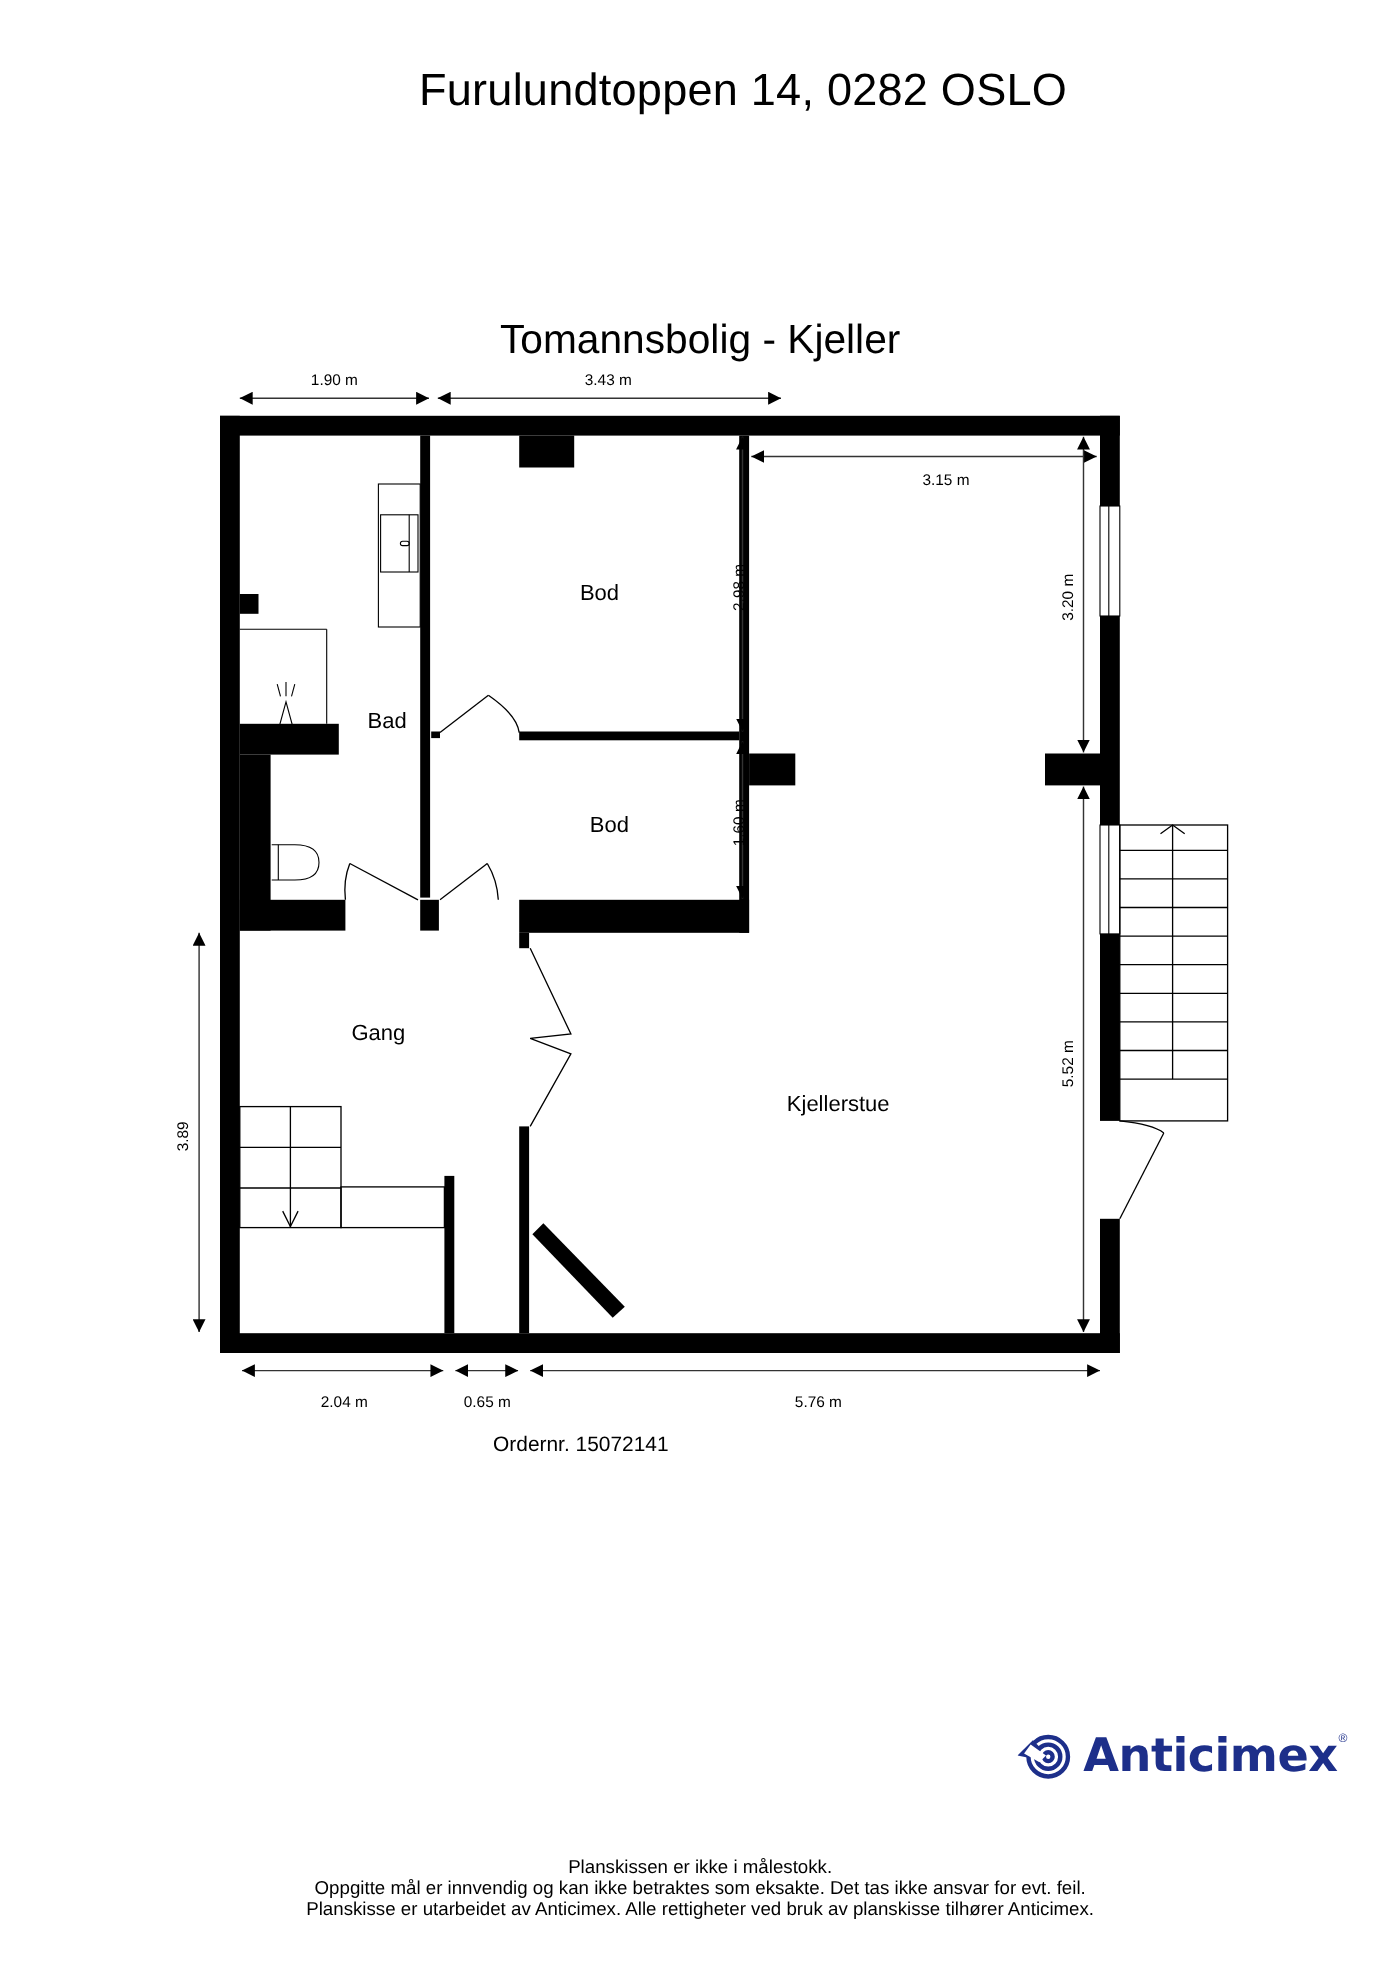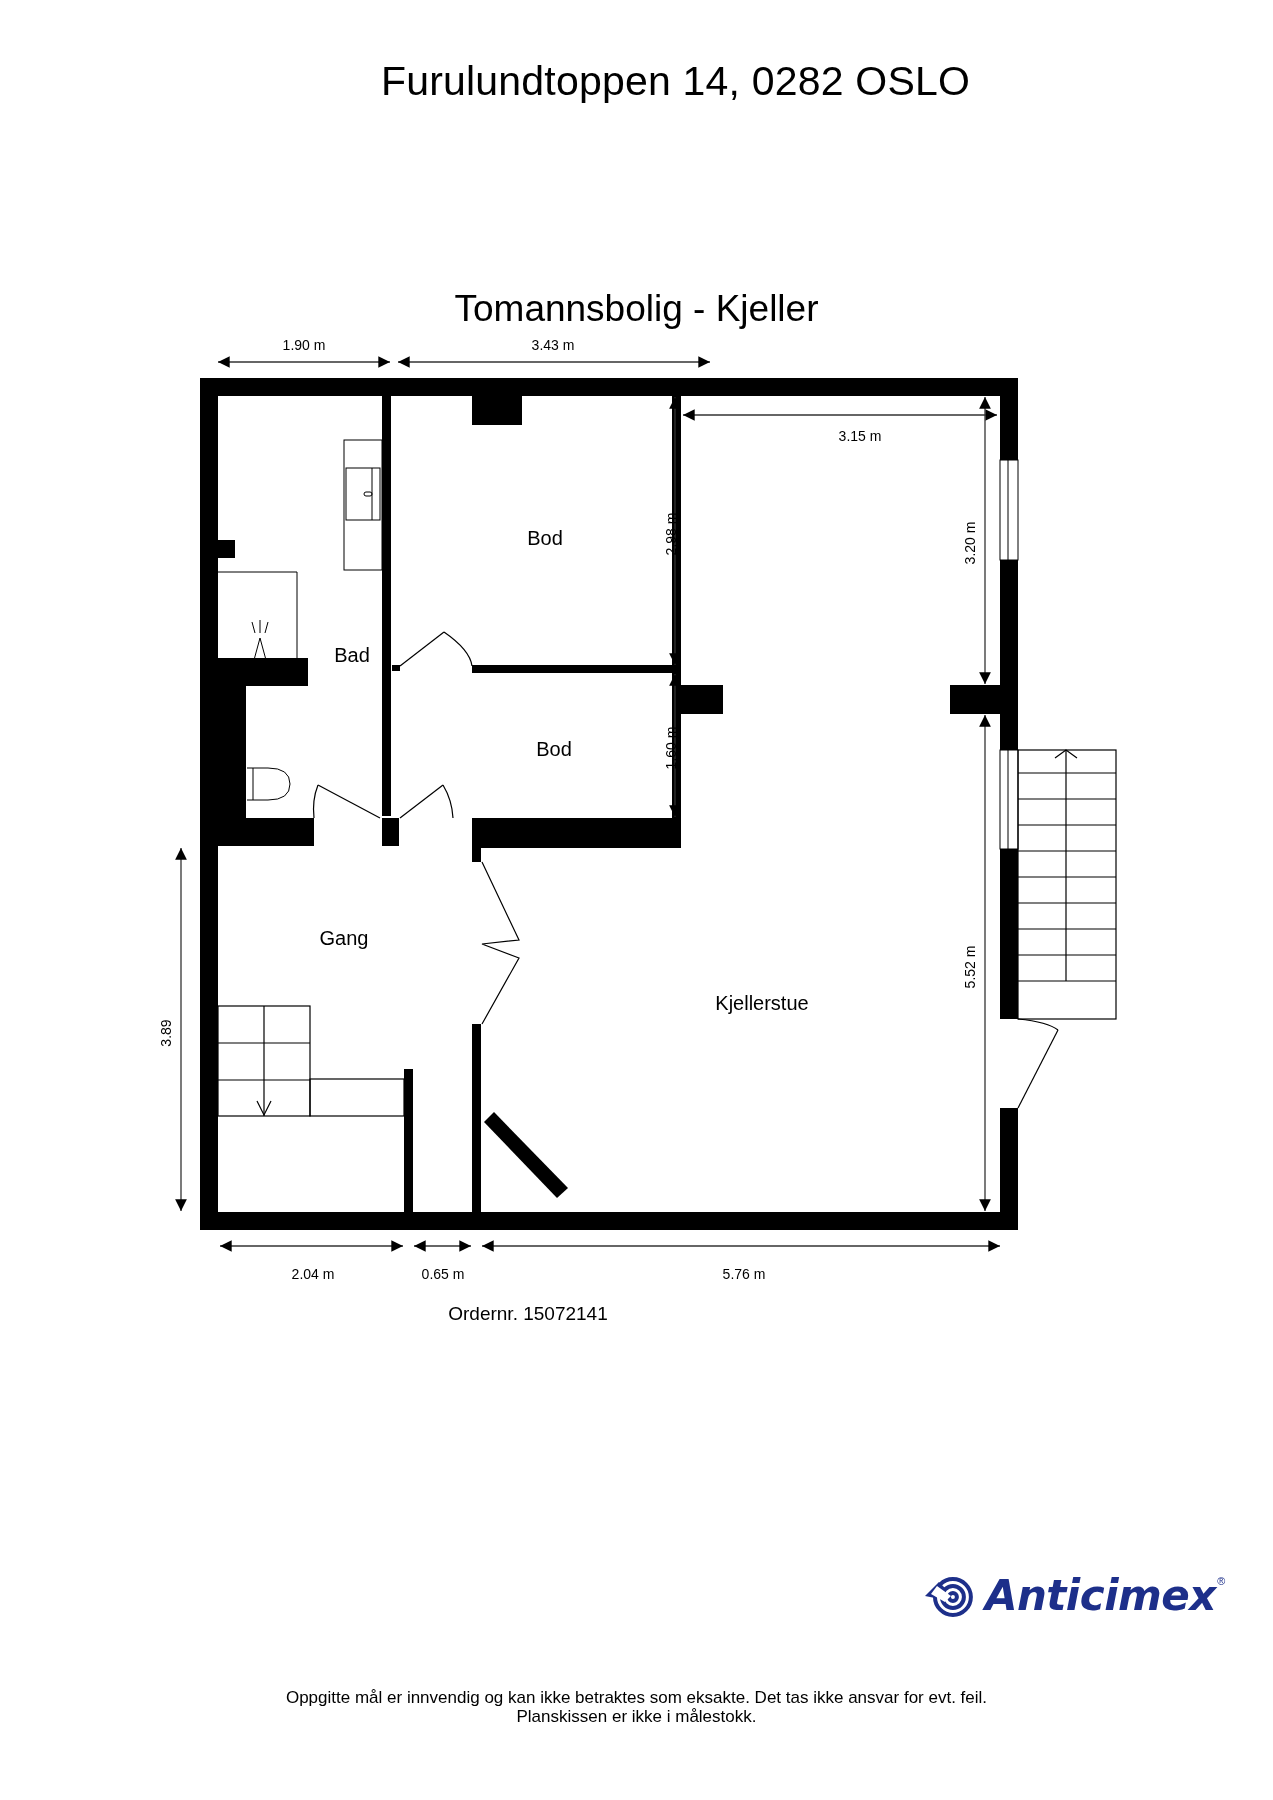--- a/index.html
+++ b/index.html
@@ -2,21 +2,21 @@
 <html><head>
 <meta charset="utf-8">
 <style>
   html,body{margin:0;padding:0;background:#ffffff;}
   body{width:1273px;height:1800px;position:relative;overflow:hidden;font-family:"Liberation Sans",sans-serif;color:#000;}
   .abs{position:absolute;}
   .title{left:0;width:1273px;top:58px;text-align:center;font-size:41px;letter-spacing:0.2px;margin-left:39px;}
   .subtitle{left:0;width:1273px;top:288px;text-align:center;font-size:37px;}
   svg.plan{position:absolute;left:0;top:0;}
   .order{left:0;width:1056px;top:1303px;text-align:center;font-size:19px;}
-  .logo{left:925px;top:1565px;width:300px;height:60px;display:flex;align-items:center;font-style:italic;}
+  .logo{left:925px;top:1565px;width:300px;height:60px;display:flex;align-items:center;}
   .logo-text{font-family:"DejaVu Sans",sans-serif;font-weight:bold;font-size:42px;color:#1d2f8a;letter-spacing:-0.5px;margin-left:10px;}
   .logo-reg{font-size:11px;color:#1d2f8a;align-self:flex-start;margin-top:10px;margin-left:1px;}
   .disclaimer{left:0;width:1273px;top:1688px;text-align:center;font-size:17px;line-height:19px;}
   .room-label{font-family:"Liberation Sans",sans-serif;font-size:20px;}
   .dim{font-family:"Liberation Sans",sans-serif;font-size:14px;}
 </style>
 </head>
 <body>
 
 <div class="abs title">Furulundtoppen 14, 0282 OSLO</div>
@@ -174,15 +174,16 @@
       <circle cx="28" cy="25" r="4"></circle>
     </g>
     <polygon points="0,24 14,10 20,16 10,26" fill="#1d2f8a"></polygon>
     <polygon points="6,22 20,30 26,24 12,14" fill="#fff"></polygon>
   </svg>
   <span class="logo-text">Anticimex</span>
   <span class="logo-reg">®</span>
 </div>
 
 <div class="abs disclaimer">
+  <div>Planskissen er ikke i målestokk.</div>
   <div>Oppgitte mål er innvendig og kan ikke betraktes som eksakte. Det tas ikke ansvar for evt. feil.</div>
-  <div>Planskissen er ikke i målestokk.</div>
+  <div>Planskisse er utarbeidet av Anticimex. Alle rettigheter ved bruk av planskisse tilhører Anticimex.</div>
 </div>
 
 </body></html>

